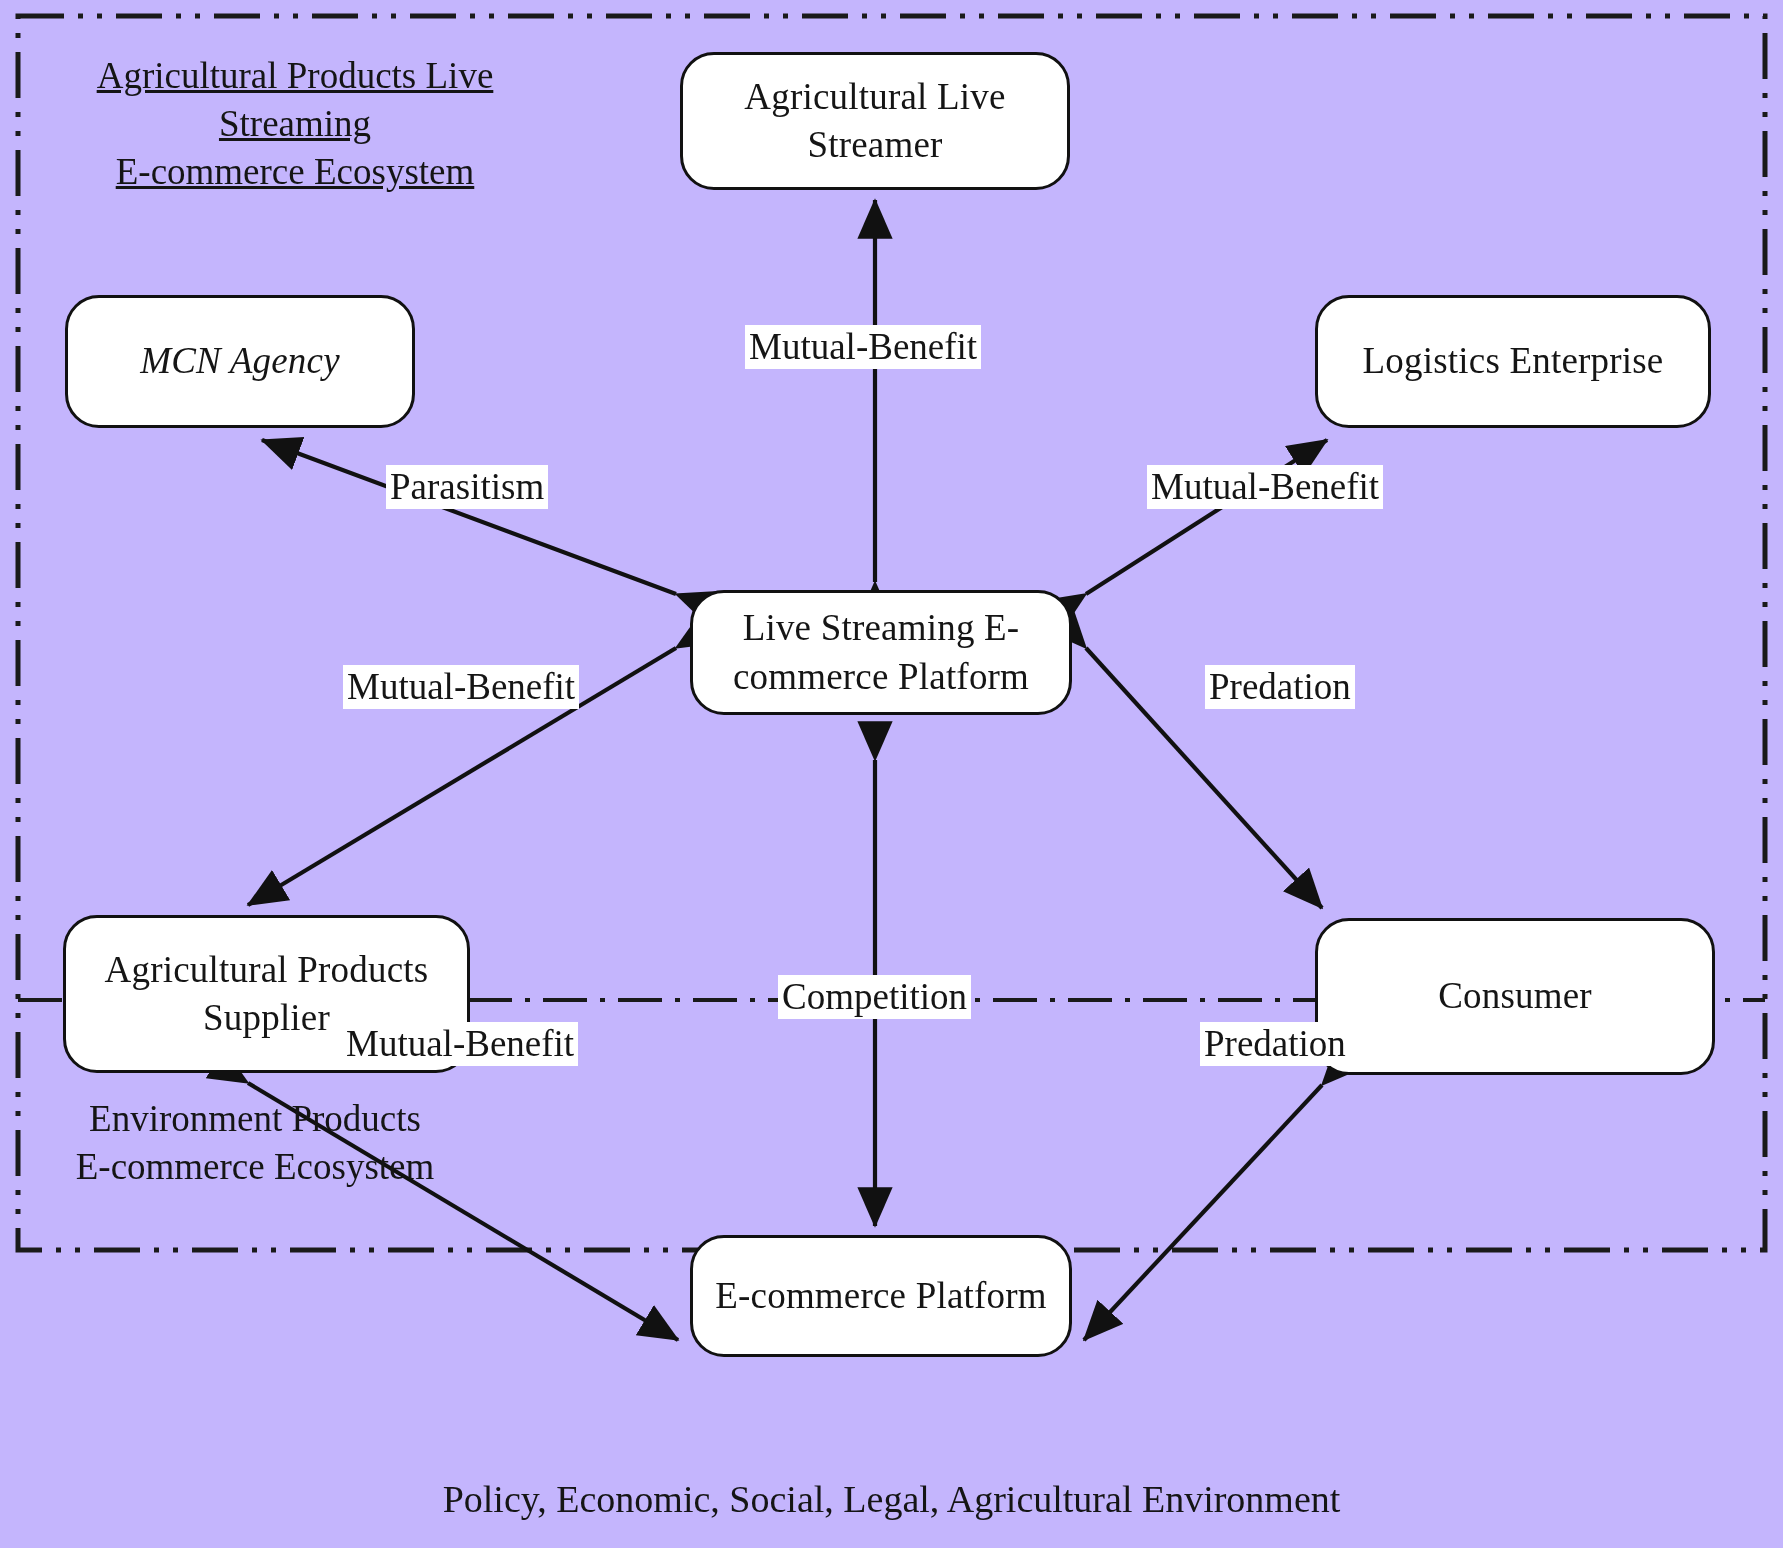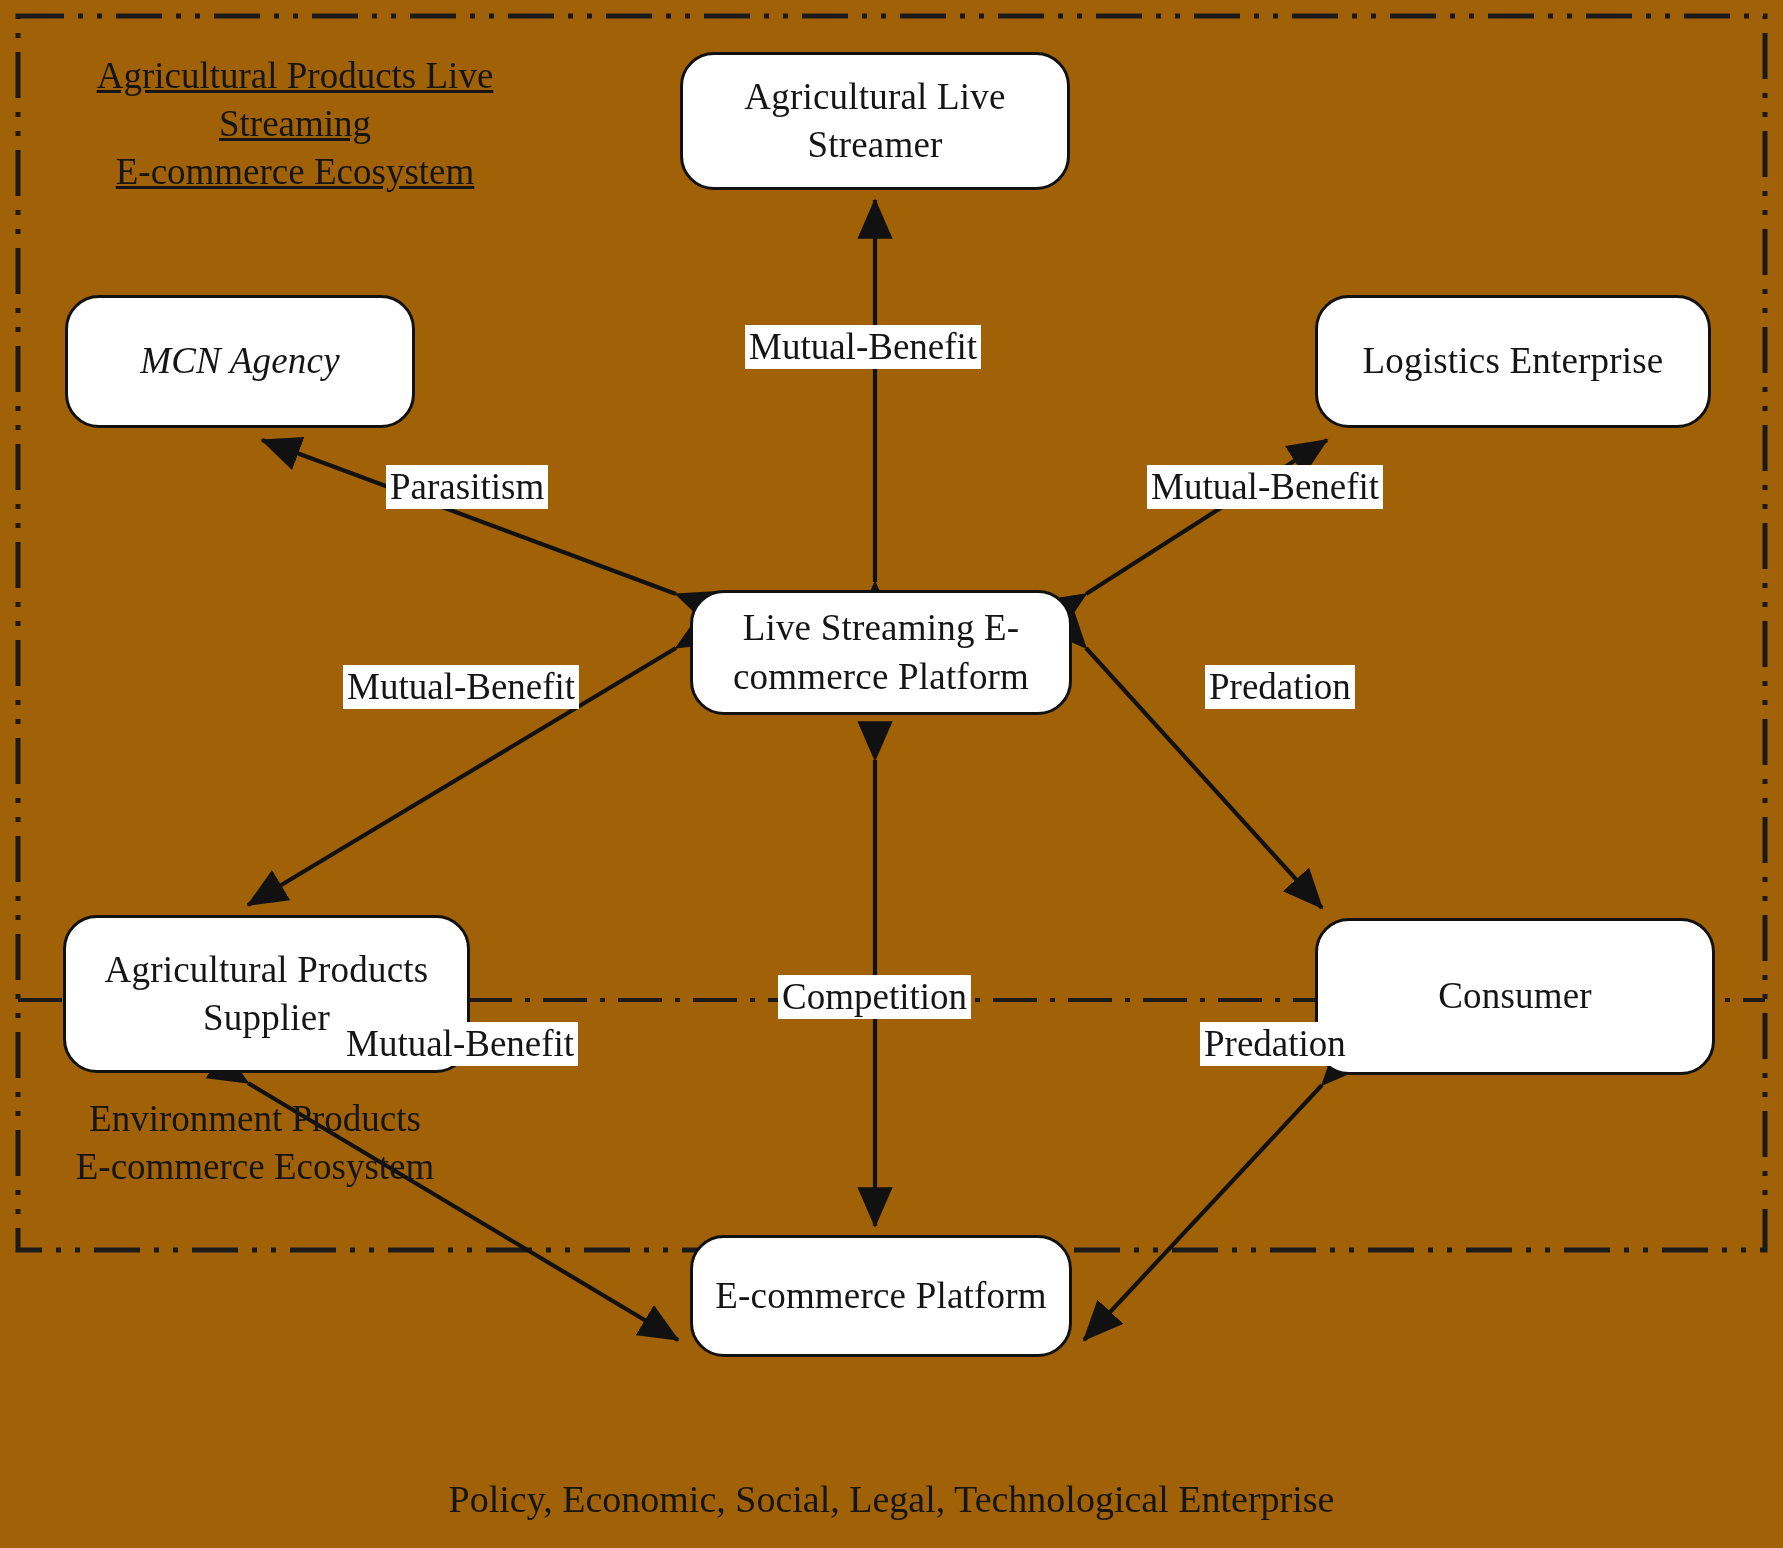--- a/index.html
+++ b/index.html
@@ -8,21 +8,21 @@
     background: #ffffff;
   }
   body {
     font-family: "Liberation Serif", "DejaVu Serif", serif;
     color: #151515;
   }
   #canvas {
     position: relative;
     width: 1783px;
     height: 1548px;
-    background: #a16207;
+    background: #c4b5fd;
     overflow: hidden;
   }
   
   #frame-svg, #edges-svg {
     position: absolute;
     left: 0;
     top: 0;
     width: 1783px;
     height: 1548px;
     pointer-events: none;
@@ -172,15 +172,15 @@
   <div class="edge-label" id="lbl-mb-supplier">Mutual-Benefit</div>
 
   <div class="edge-label" id="lbl-predation-top">Predation</div>
 
   <div class="edge-label" id="lbl-competition">Competition</div>
 
   <div class="edge-label" id="lbl-mb-bottom">Mutual-Benefit</div>
 
   <div class="edge-label" id="lbl-predation-bot">Predation</div>
 
-  <div class="label" id="caption">Policy, Economic, Social, Legal, Technological Enterprise</div>
+  <div class="label" id="caption">Policy, Economic, Social, Legal, Agricultural Environment</div>
 
 </div>
 
 </body></html>

